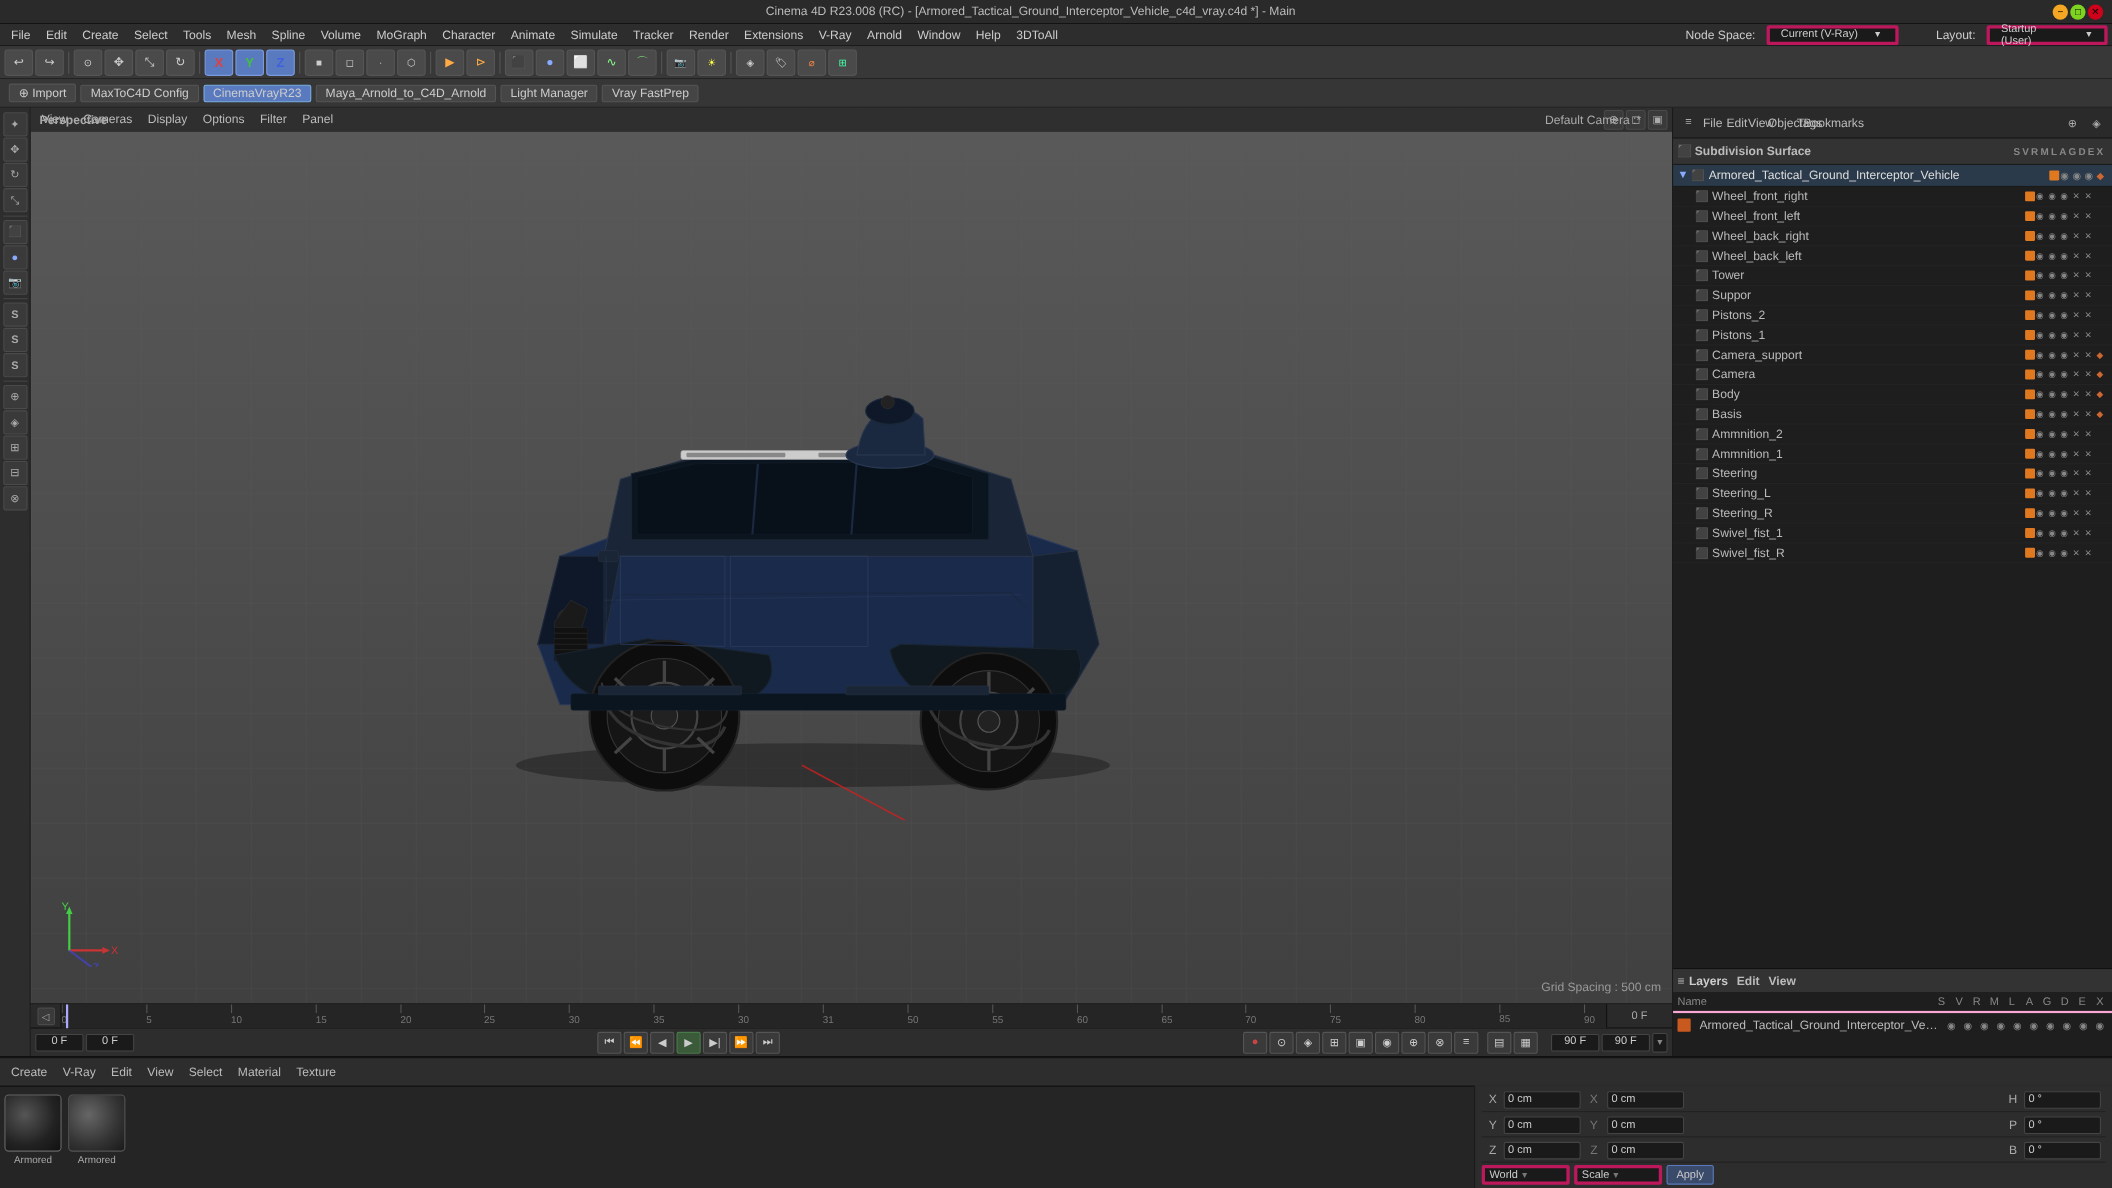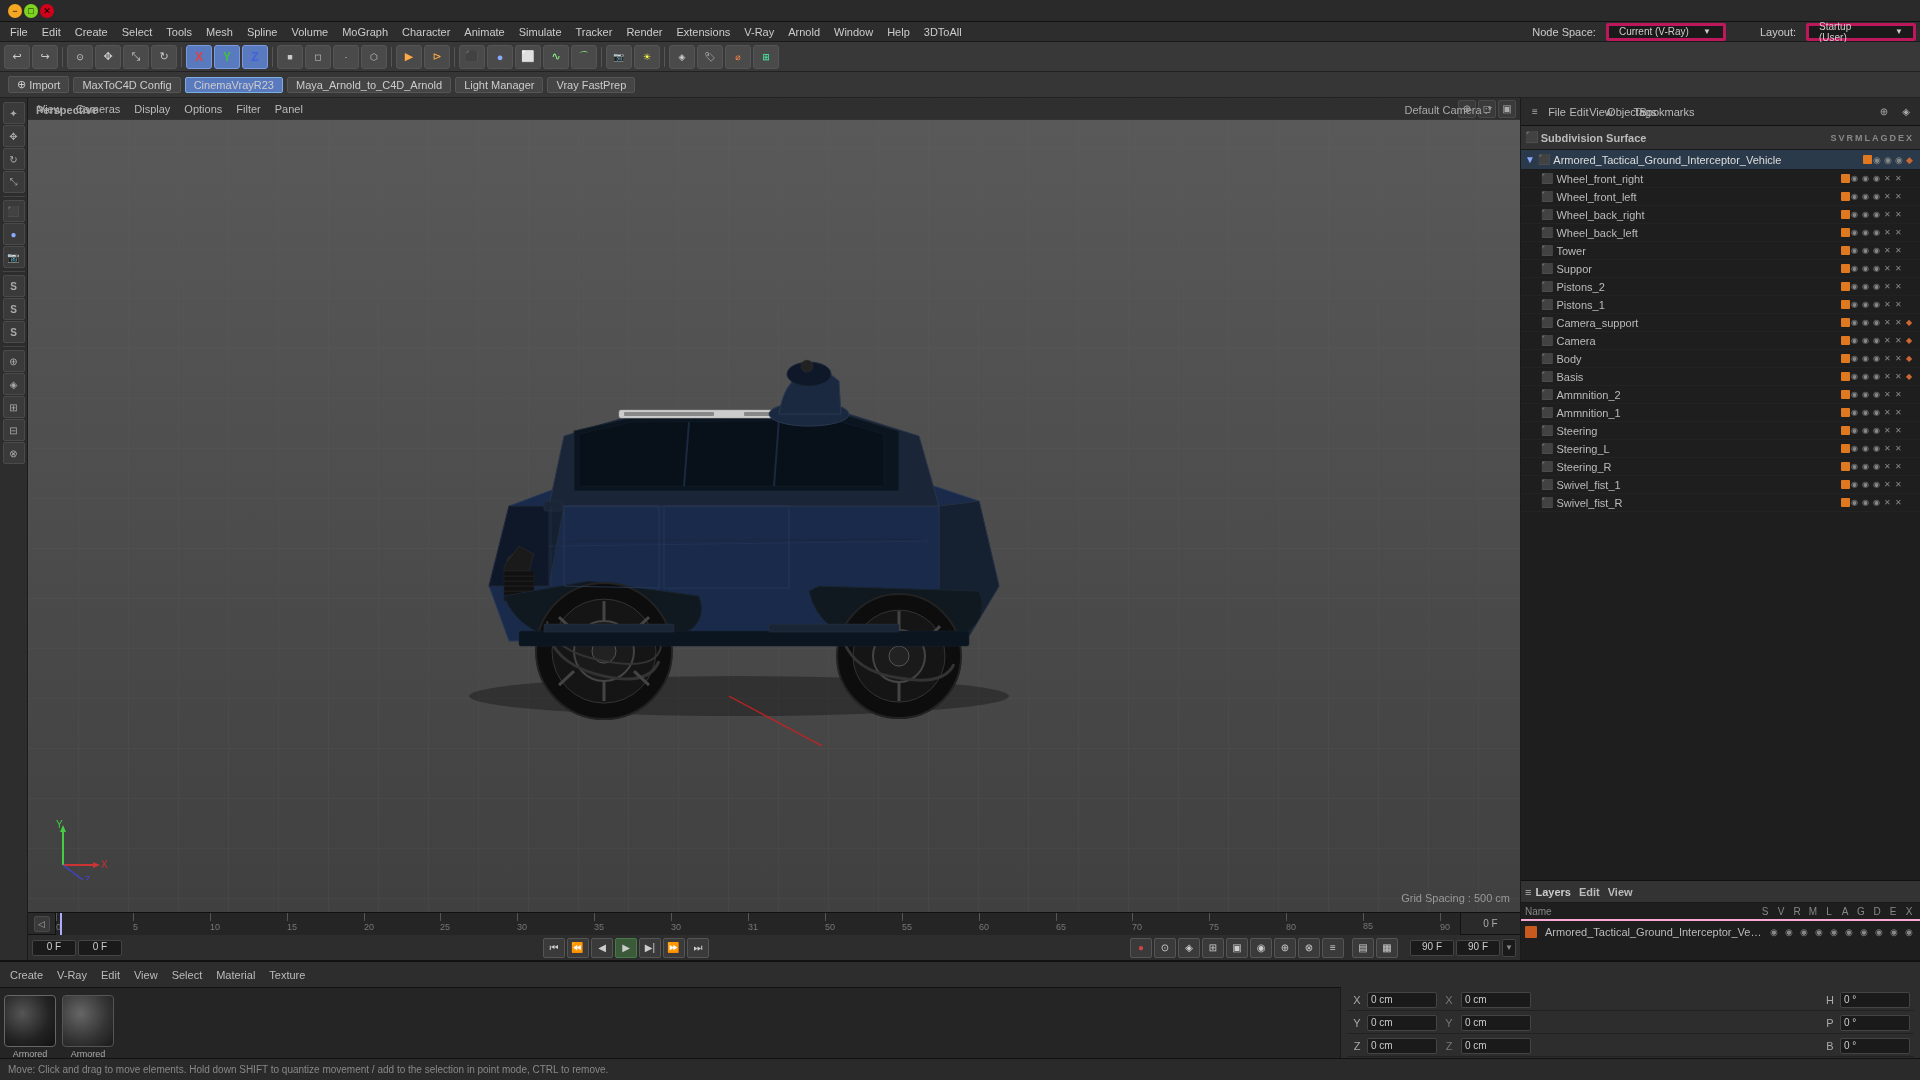--- a/index.html
+++ b/index.html
@@ -223,20 +223,21 @@
       height: 18px; background: #3a4a6a; border: 1px solid #5a7abf; border-radius: 2px;
       padding: 0 8px; font-size: 10px; color: #ccc; cursor: pointer; display: flex; align-items: center;
     }
   </style>
 </head>
 <body>
 
 <div class="app-container">
 
   <div id="title-bar">
+    <span style="font-size:11px;color:#bbb;flex:1;text-align:center;">Cinema 4D R23.008 (RC) - [Armored_Tactical_Ground_Interceptor_Vehicle_c4d_vray.c4d *] - Main</span>
     <div class="win-controls">
       <button class="win-btn min">−</button>
       <button class="win-btn max">□</button>
       <button class="win-btn close">✕</button>
     </div>
   </div>
 
   <div id="menu-row">
     <span>File</span>
     <span>Edit</span>
@@ -983,16 +984,13 @@
           <div class="dropdown-field" style="width:80px;">
             <span>Scale</span>
             <span class="dropdown-arrow">▼</span>
           </div>
           <div class="apply-btn">Apply</div>
         </div>
       </div>
     </div>
   </div>
 
-  <div id="status-bar">
-    <span>Move: Click and drag to move elements. Hold down SHIFT to quantize movement / add to the selection in point mode, CTRL to remove.</span>
-  </div>
 </div>
 
 </body></html>

